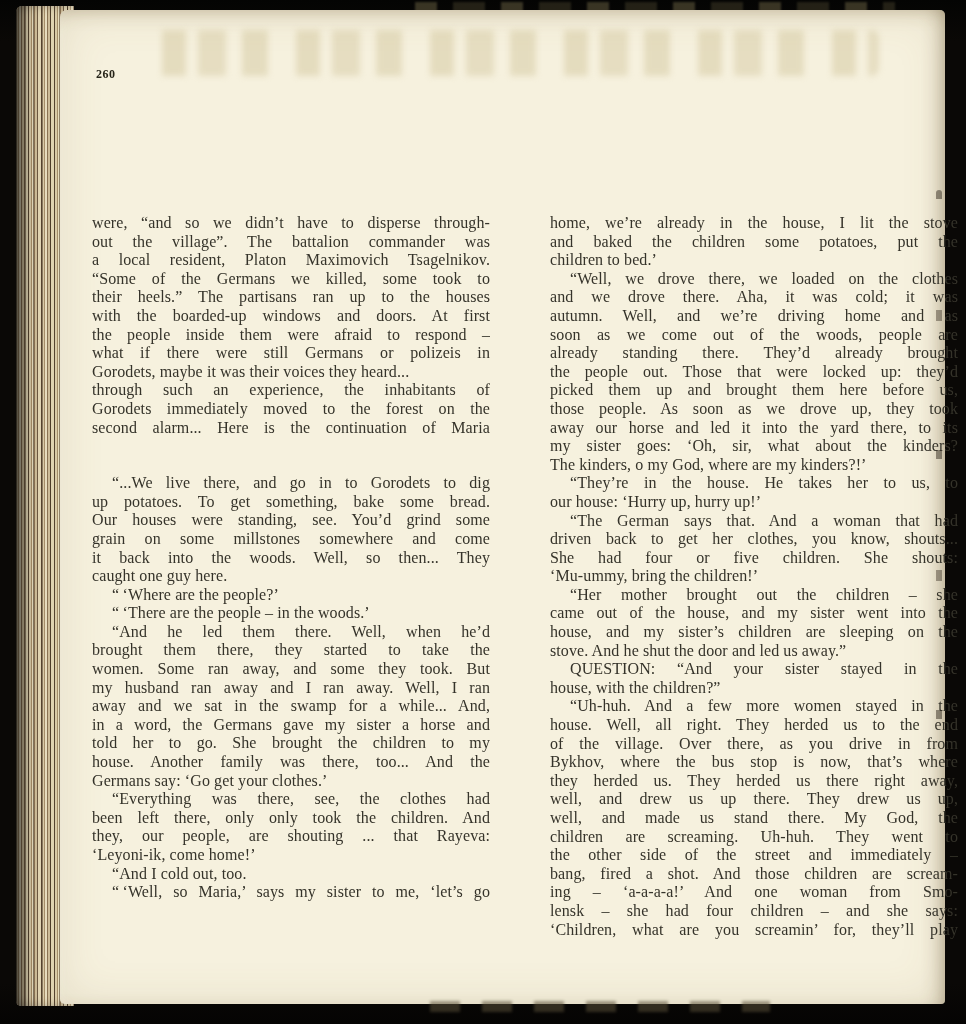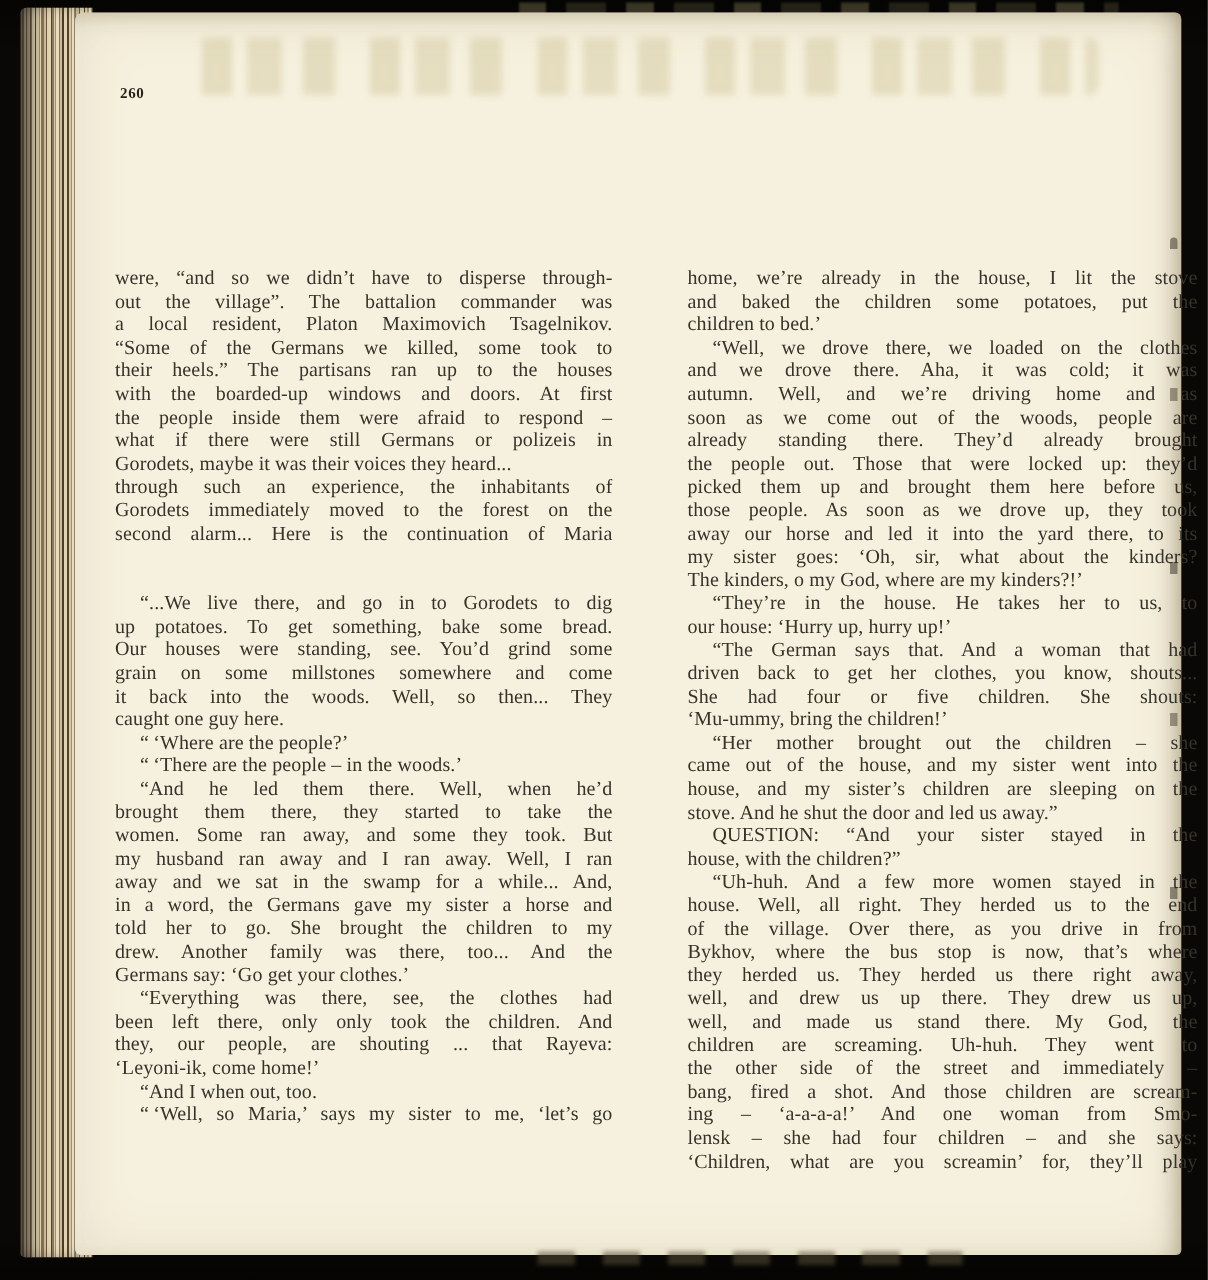--- a/index.html
+++ b/index.html
@@ -77,27 +77,27 @@
           <div class="line">caught one guy here.</div>
           <div class="line ind">“ ‘Where are the people?’</div>
           <div class="line ind">“ ‘There are the people – in the woods.’</div>
           <div class="line jl ind">“And he led them there. Well, when he’d</div>
           <div class="line jl">brought them there, they started to take the</div>
           <div class="line jl">women. Some ran away, and some they took. But</div>
           <div class="line jl">my husband ran away and I ran away. Well, I ran</div>
           <div class="line jl">away and we sat in the swamp for a while... And,</div>
           <div class="line jl">in a word, the Germans gave my sister a horse and</div>
           <div class="line jl">told her to go. She brought the children to my</div>
-          <div class="line jl">drew. Another family was there, too... And the</div>
+          <div class="line jl">house. Another family was there, too... And the</div>
           <div class="line">Germans say: ‘Go get your clothes.’</div>
           <div class="line jl ind">“Everything was there, see, the clothes had</div>
           <div class="line jl">been left there, only only took the children. And</div>
           <div class="line jl">they, our people, are shouting ... that Rayeva:</div>
           <div class="line">‘Leyoni-ik, come home!’</div>
-          <div class="line ind">“And I when out, too.</div>
+          <div class="line ind">“And I cold out, too.</div>
           <div class="line jl ind">“ ‘Well, so Maria,’ says my sister to me, ‘let’s go</div>
         </div>
       <div class="col col-right" id="col-right">
           <div class="line jl">home, we’re already in the house, I lit the stove</div>
           <div class="line jl">and baked the children some potatoes, put the</div>
           <div class="line">children to bed.’</div>
           <div class="line jl ind">“Well, we drove there, we loaded on the clothes</div>
           <div class="line jl">and we drove there. Aha, it was cold; it was</div>
           <div class="line jl">autumn. Well, and we’re driving home and as</div>
           <div class="line jl">soon as we come out of the woods, people are</div>

